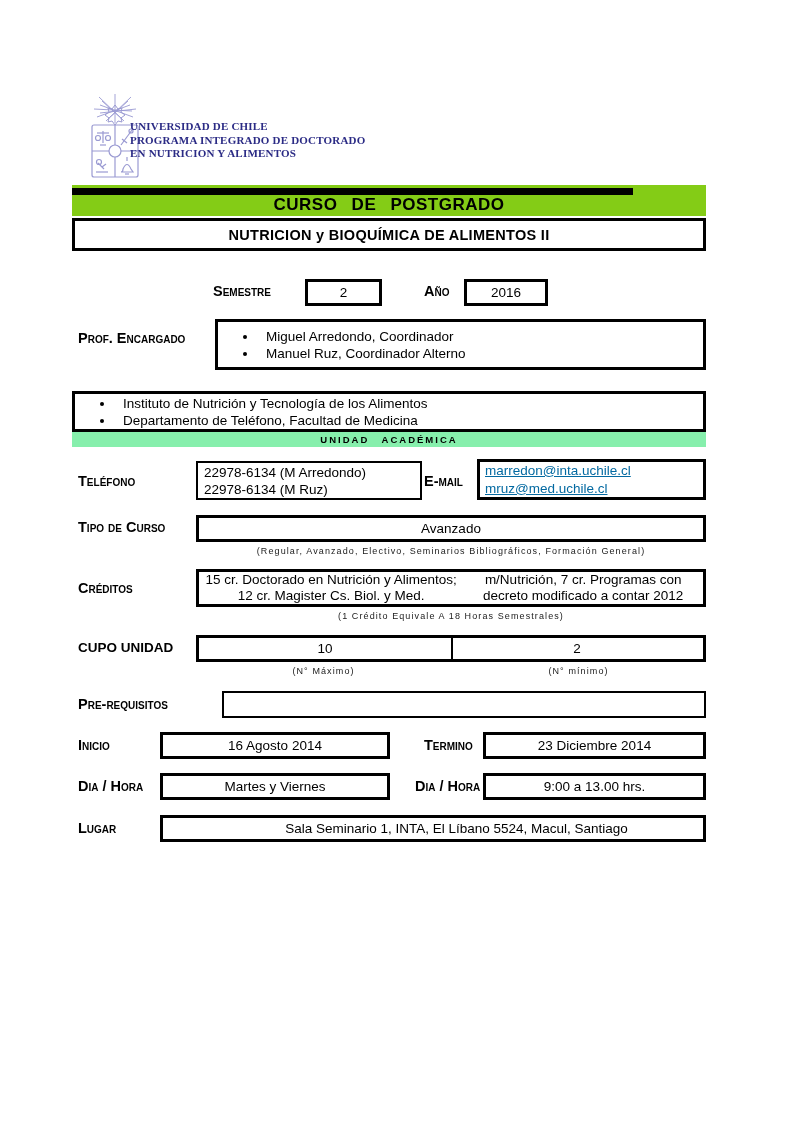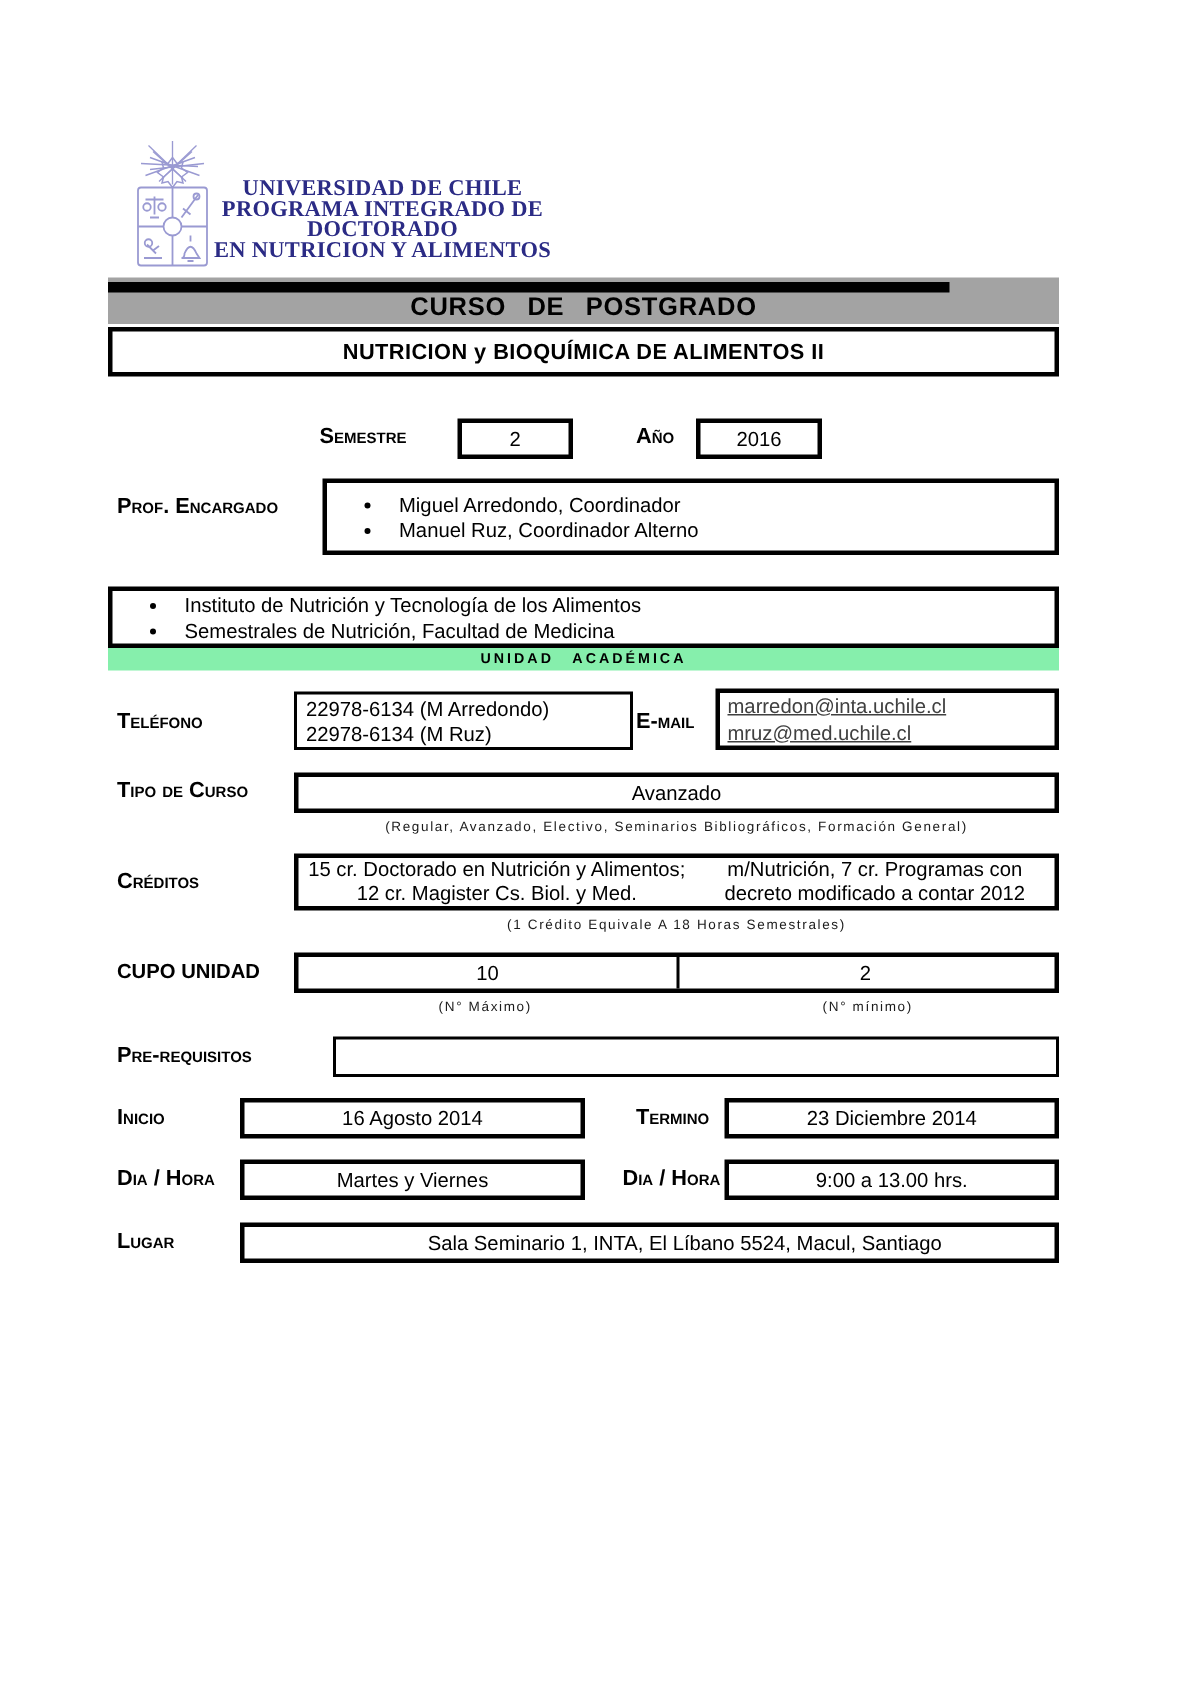--- a/index.html
+++ b/index.html
@@ -5,28 +5,28 @@
   html,body { margin:0; padding:0; background:#fff; }
   .page {
     position:relative; width:800px; height:1132px; background:#ffffff;
     font-family:"Liberation Sans","DejaVu Sans",sans-serif; color:#000;
     overflow:hidden;
   }
   
   .crest { position:absolute; left:72px; top:93px; width:86px; height:90px; }
   .uni-head {
     position:absolute; left:130px; top:120px; width:250px;
-    text-align:center; font-family:"Liberation Serif","DejaVu Serif",serif;
-    font-size:15px; font-weight:bold; line-height:13.5px; color:#2b2b85;
+    font-family:"Liberation Serif","DejaVu Serif",serif;
+    font-size:11px; font-weight:bold; line-height:13.5px; color:#2b2b85;
     letter-spacing:0.2px;
   }
   
   .title-band {
     position:absolute; left:72px; top:185px; width:634px; height:31px;
-    background:#a3a3a3;
+    background:#84cc16;
   }
   .title-band .black-bar {
     position:absolute; left:0; top:3px; width:561px; height:7px; background:#000;
   }
   .title-band .title-text {
     position:absolute; left:0; top:10px; width:100%; text-align:center;
     font-size:17px; font-weight:bold; word-spacing:9px; letter-spacing:0.5px;
   }
   .course-box {
     position:absolute; left:72px; top:218px; width:634px; height:33px;
@@ -53,21 +53,21 @@
     position:absolute; font-size:9px; letter-spacing:1.1px; text-align:center;
     color:#1a1a1a; white-space:nowrap;
   }
   .gray-band {
     position:absolute; left:72px; top:432px; width:634px; height:15px;
     background:#86efac; text-align:center; font-size:9.5px; font-weight:bold;
     letter-spacing:2px; word-spacing:8px; line-height:15px;
   }
   .phone-lines { font-size:13.5px; line-height:17px; padding-left:6px; }
   .email-lines { font-size:13.5px; line-height:18px; padding-left:5px; width:100%; }
-  .email-lines a { color:#404040; text-decoration:underline; cursor:pointer; }
+  .email-lines a { color:#0369a1; text-decoration:underline; cursor:pointer; }
   .split { position:absolute; top:0; bottom:0; width:2px; background:#000; left:50%; }
   .cell { position:absolute; top:0; bottom:0; display:flex; align-items:center; justify-content:center; width:50%; }
 </style>
 </head>
 <body>
 
 <div class="page">
 
   <svg class="crest" viewBox="0 0 86 90" fill="none" stroke="#9a9ad2" stroke-width="1.2">
 
@@ -145,21 +145,21 @@
   <div class="vbox left" style="left:215px; top:319px; width:491px; height:51px;">
     <ul class="bullets">
       <li>Miguel Arredondo, Coordinador</li>
       <li>Manuel Ruz,  Coordinador Alterno</li>
     </ul>
   </div>
 
   <div class="vbox left" style="left:72px; top:391px; width:634px; height:41px;">
     <ul class="bullets">
       <li>Instituto de Nutrición y Tecnología de los Alimentos</li>
-      <li>Semestrales de Nutrición, Facultad de Medicina</li>
+      <li>Departamento de Teléfono, Facultad de Medicina</li>
     </ul>
   </div>
   <div class="gray-band">UNIDAD ACADÉMICA</div>
 
   <div class="lbl" style="left:78px; top:473px;">Teléfono</div>
   <div class="vbox thin left" style="left:196px; top:461px; width:226px; height:39px;">
     <div class="phone-lines">
       <div>22978-6134 (M Arredondo)</div>
       <div>22978-6134 (M Ruz)</div>
     </div>

